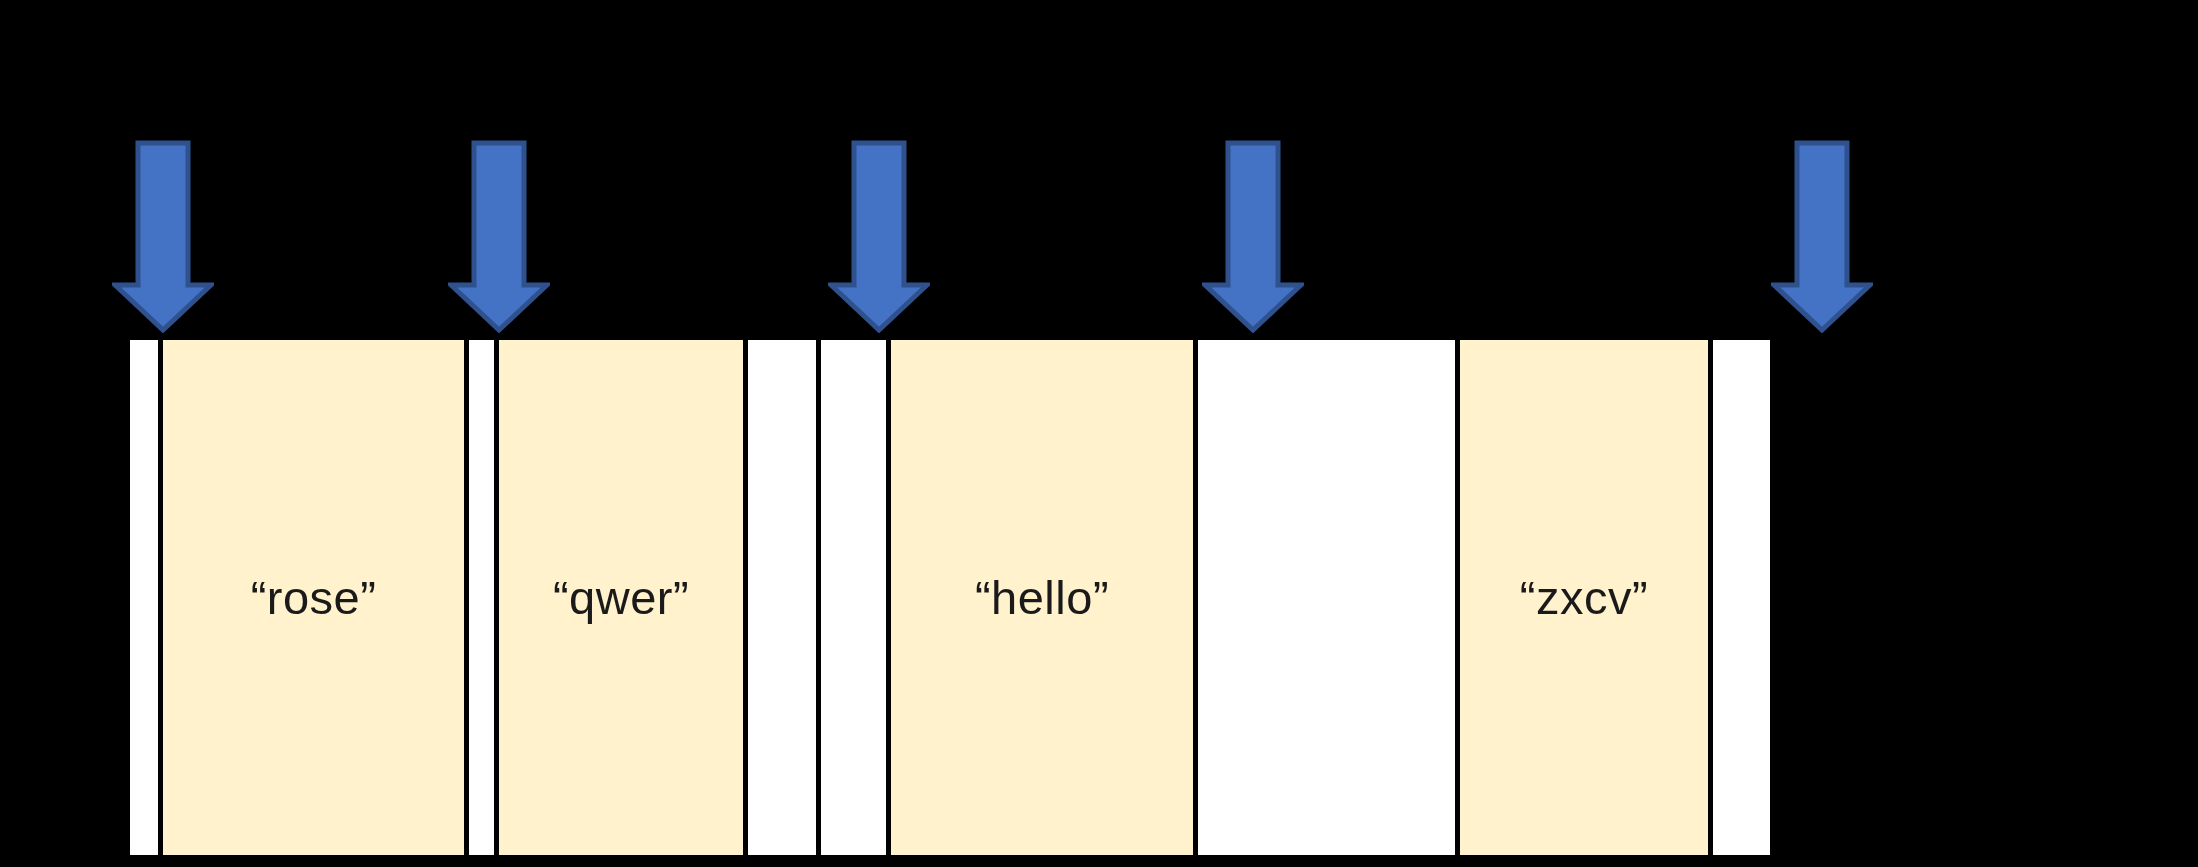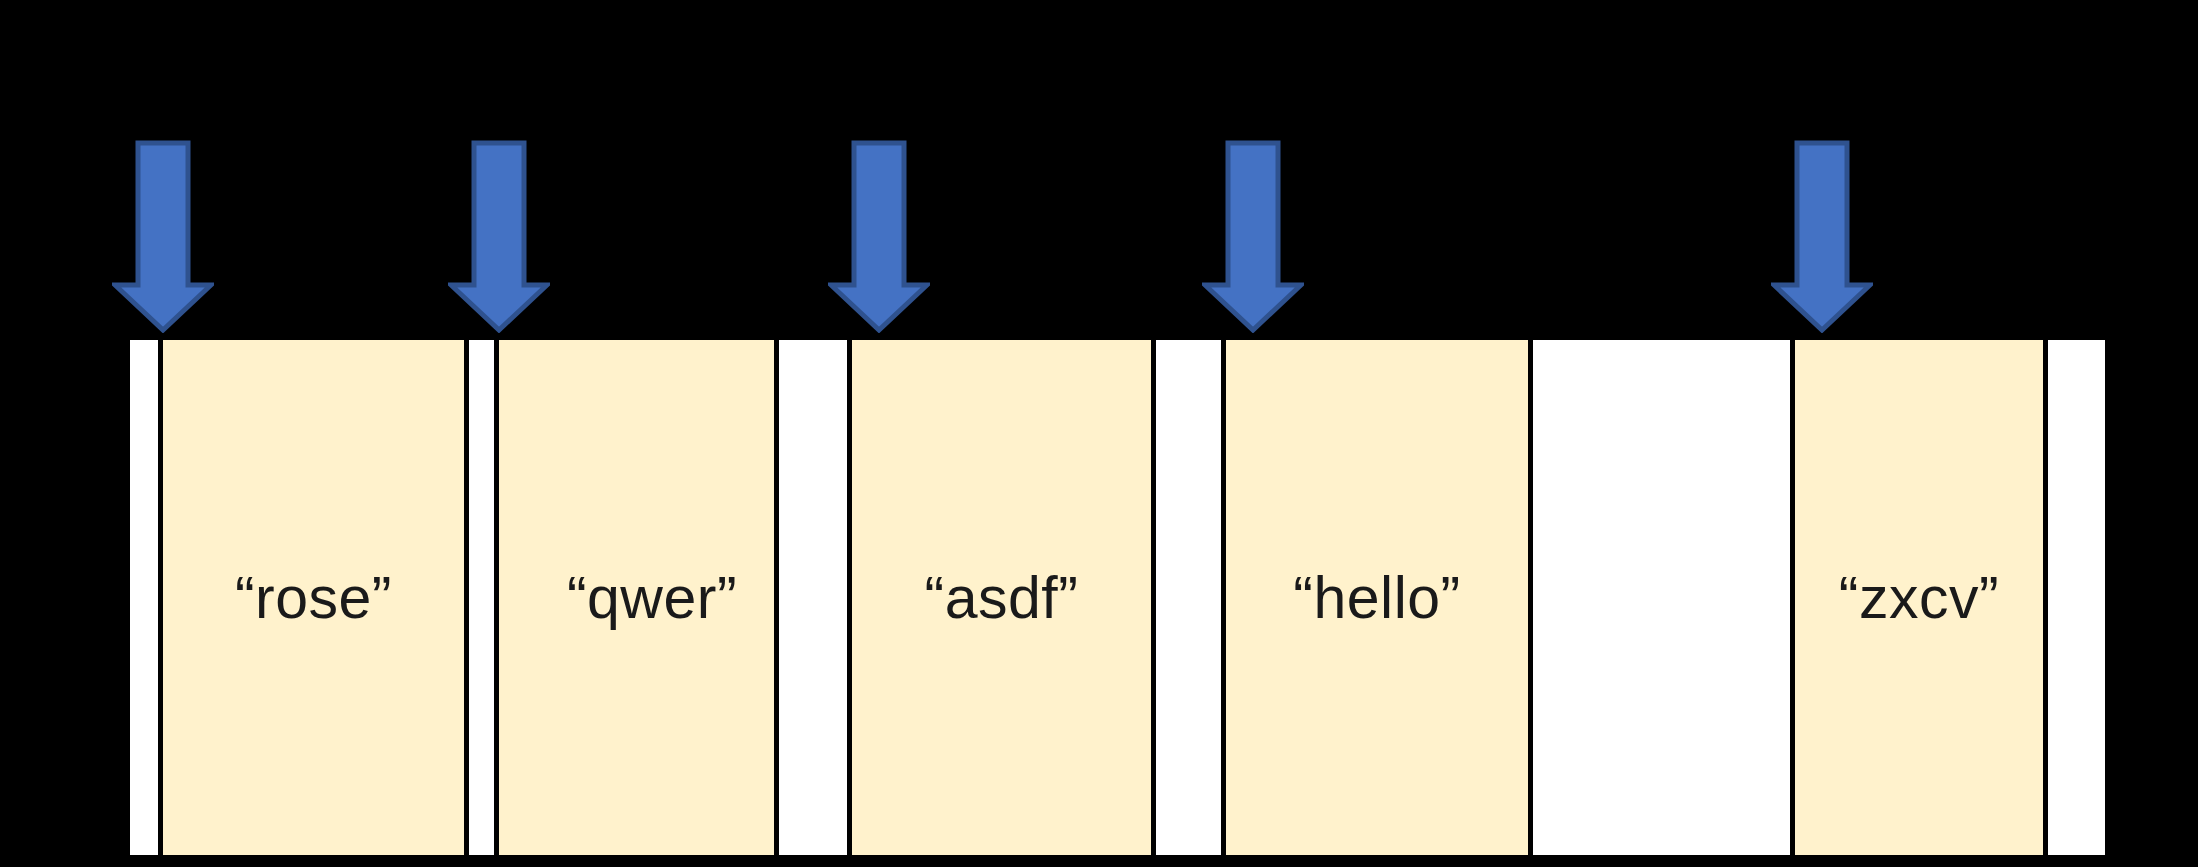--- a/index.html
+++ b/index.html
@@ -40,21 +40,21 @@
   .cell {
     flex: 0 0 auto;
     height: 100%;
     display: flex;
     align-items: center;
     justify-content: center;
   }
   .cell.allocated { background: var(--allocated-fill); }
   .cell.free      { background: var(--free-fill); }
   .cell .cell-label {
-    font-size: 59px;
+    font-size: 47px;
     color: var(--text-color);
     letter-spacing: 0.5px;
     white-space: nowrap;
     user-select: none;
   }
   .arrow {
     position: absolute;
     top: 140px;
     width: 102px;
     height: 193px;
@@ -67,28 +67,25 @@
   <div class="strip" id="strip">
       <div class="cell free" style="width: 28px;">
         <span class="cell-label"></span>
       </div>
       <div class="cell allocated" style="width: 301px;">
         <span class="cell-label">“rose”</span>
       </div>
       <div class="cell free" style="width: 25px;">
         <span class="cell-label"></span>
       </div>
-      <div class="cell allocated" style="width: 244px; padding-left: 31px;">
+      <div class="cell allocated" style="width: 244px;">
         <span class="cell-label">“qwer”</span>
       </div>
       <div class="cell free" style="width: 68px;">
         <span class="cell-label"></span>
-      </div>
-      <div class="cell allocated" style="width: 299px;">
-        <span class="cell-label">“asdf”</span>
       </div>
       <div class="cell free" style="width: 65px;">
         <span class="cell-label"></span>
       </div>
       <div class="cell allocated" style="width: 302px;">
         <span class="cell-label">“hello”</span>
       </div>
       <div class="cell free" style="width: 257px;">
         <span class="cell-label"></span>
       </div>

